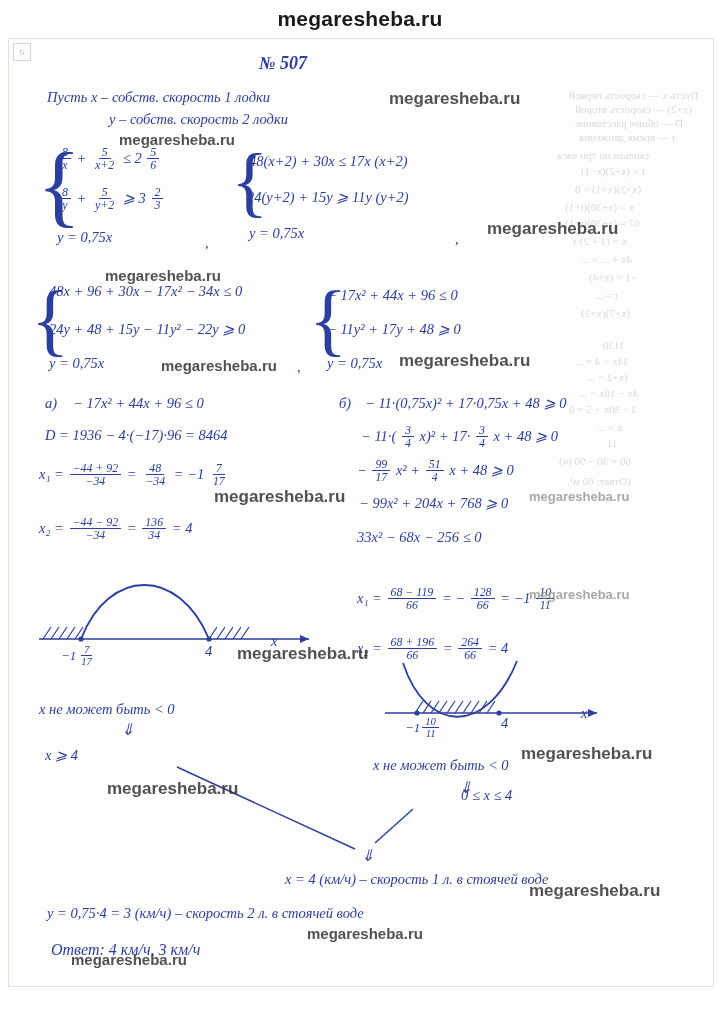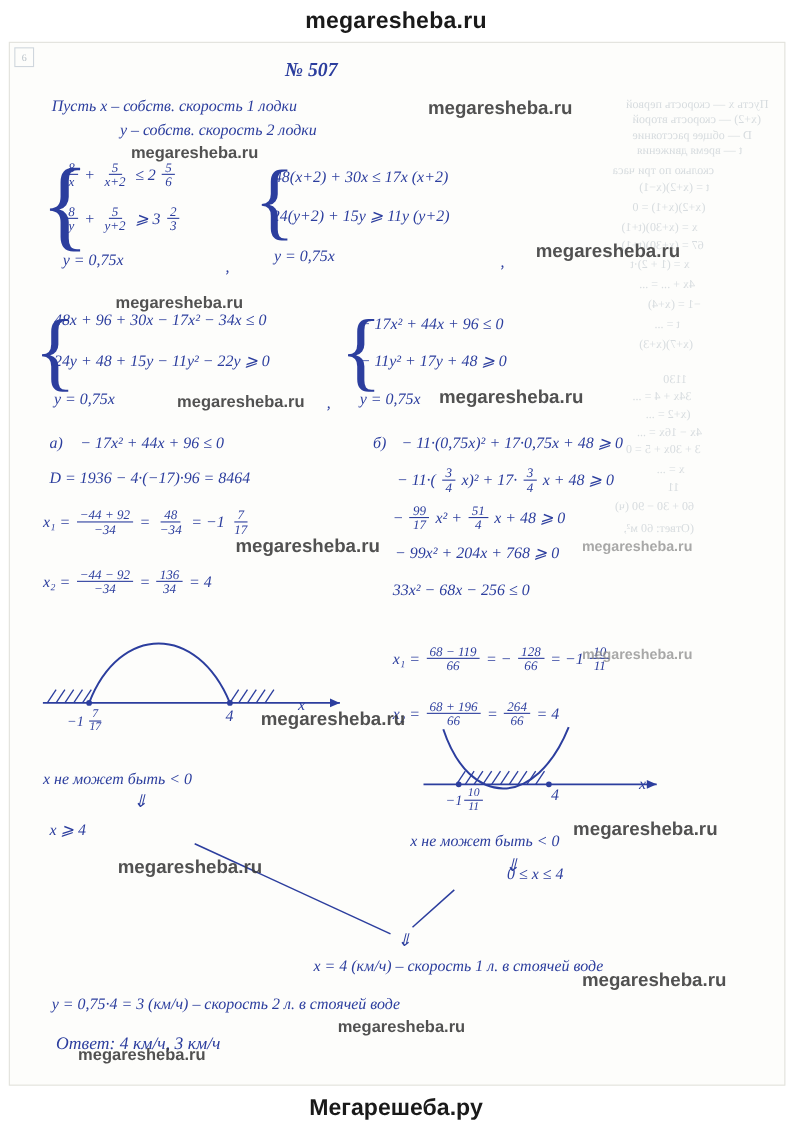--- a/index.html
+++ b/index.html
@@ -409,14 +409,13 @@
       <div class="wm big" style="left:228px; top:605px;">megaresheba.ru</div>
       <div class="wm big" style="left:512px; top:705px;">megaresheba.ru</div>
       <div class="wm big" style="left:98px;  top:740px;">megaresheba.ru</div>
       <div class="wm big" style="left:520px; top:842px;">megaresheba.ru</div>
       <div class="wm mid" style="left:298px; top:886px;">megaresheba.ru</div>
       <div class="wm mid" style="left:62px;  top:912px;">megaresheba.ru</div>
     </div>
 
   </div>
 
-  <div class="site-footer">Мегарешеба.ру</div>
 </div>
 
 </body></html>

